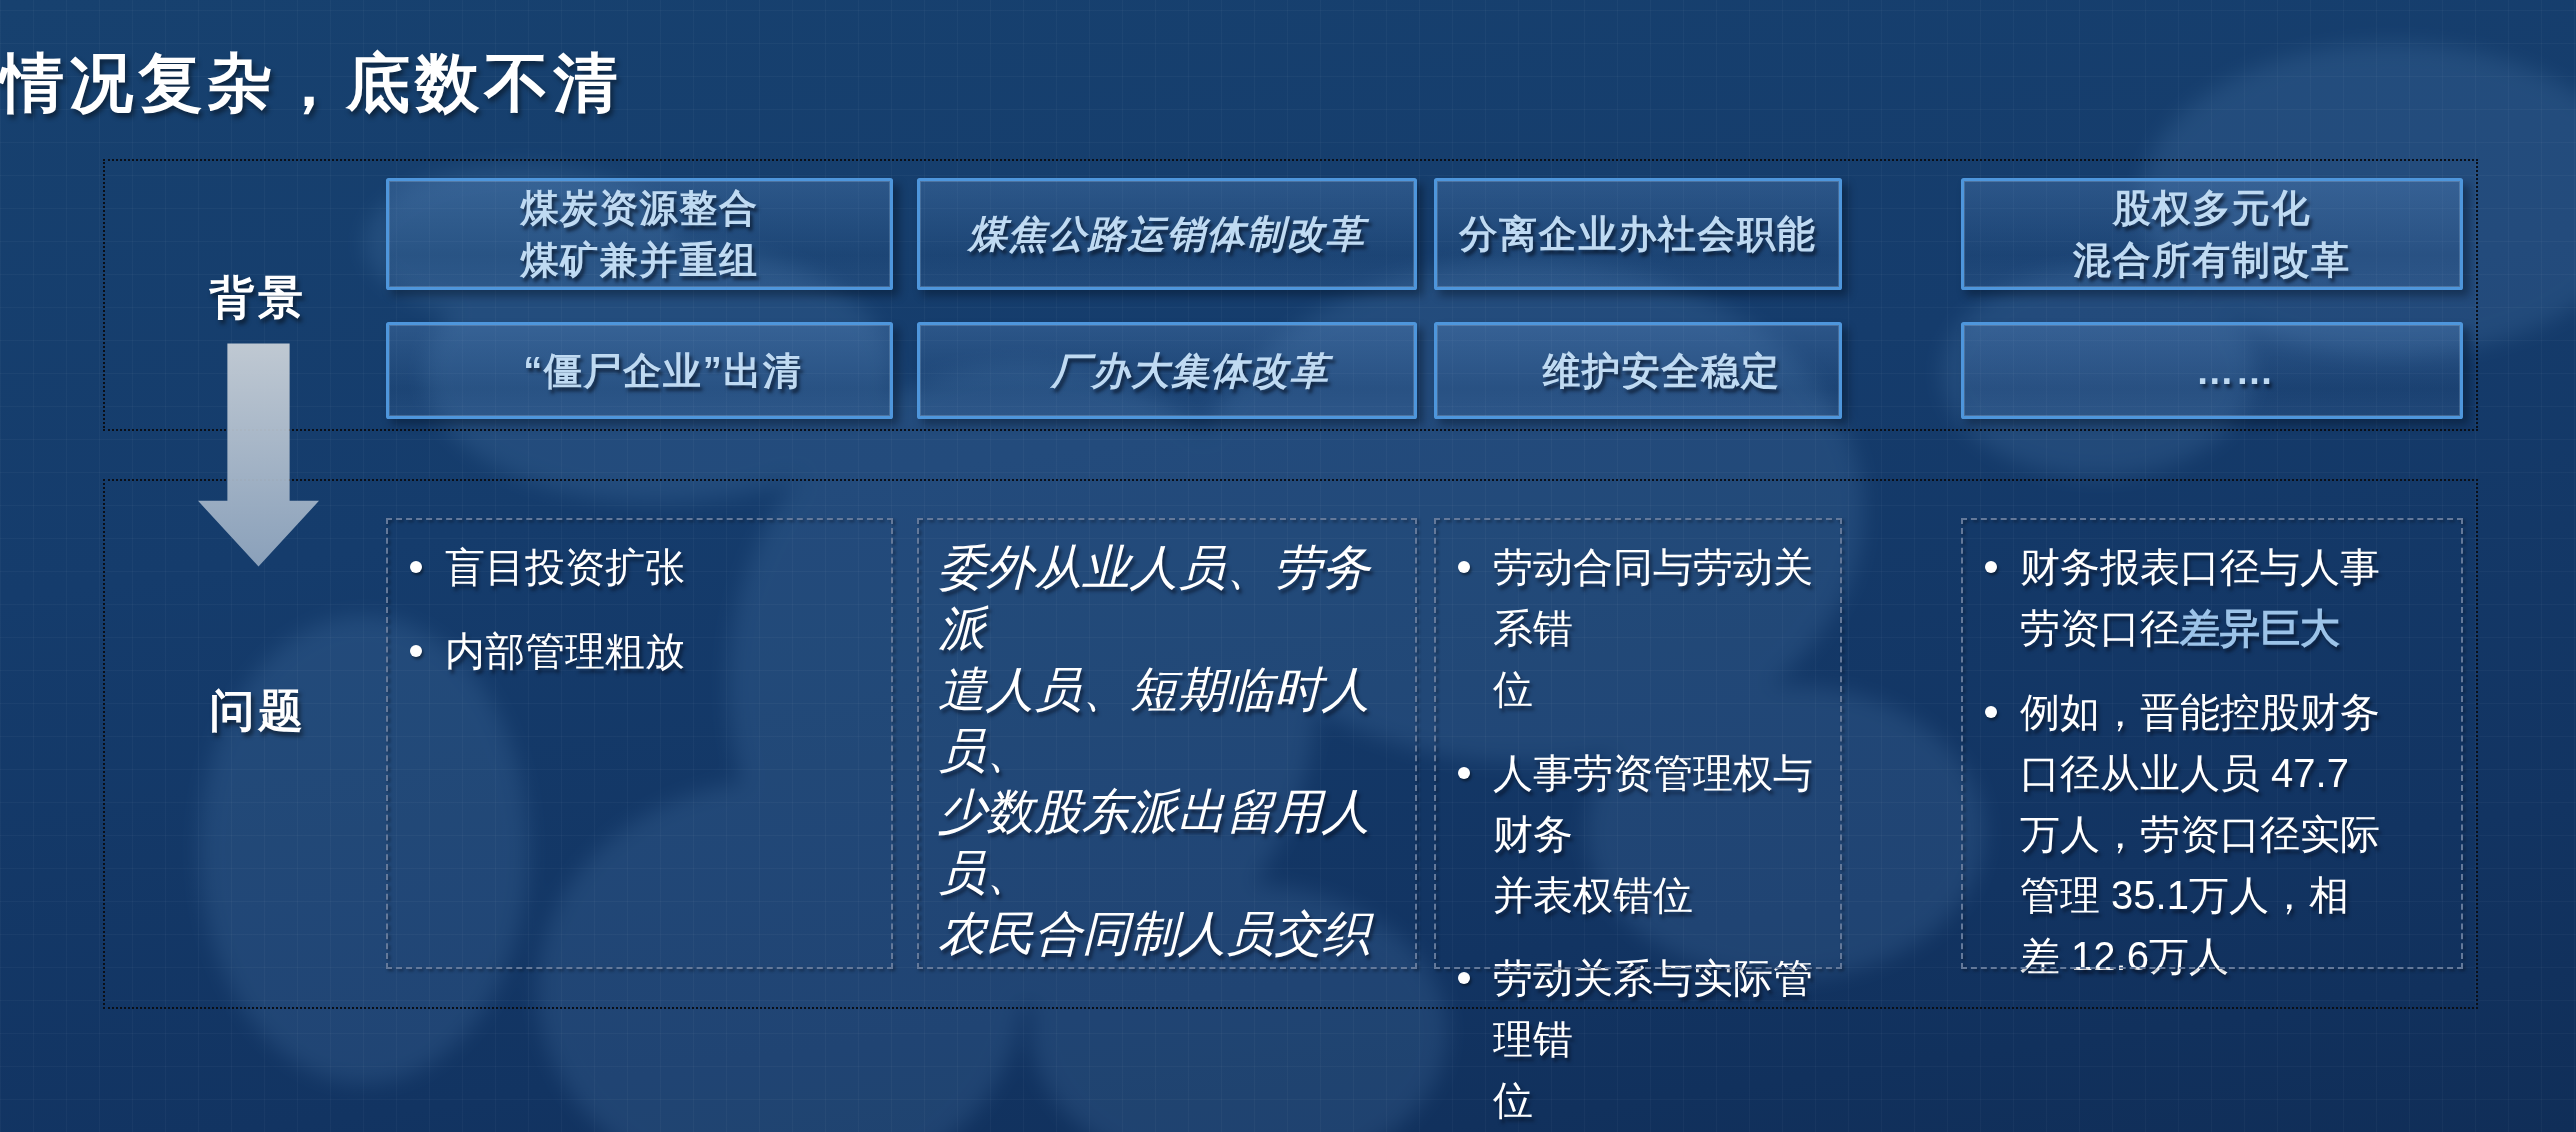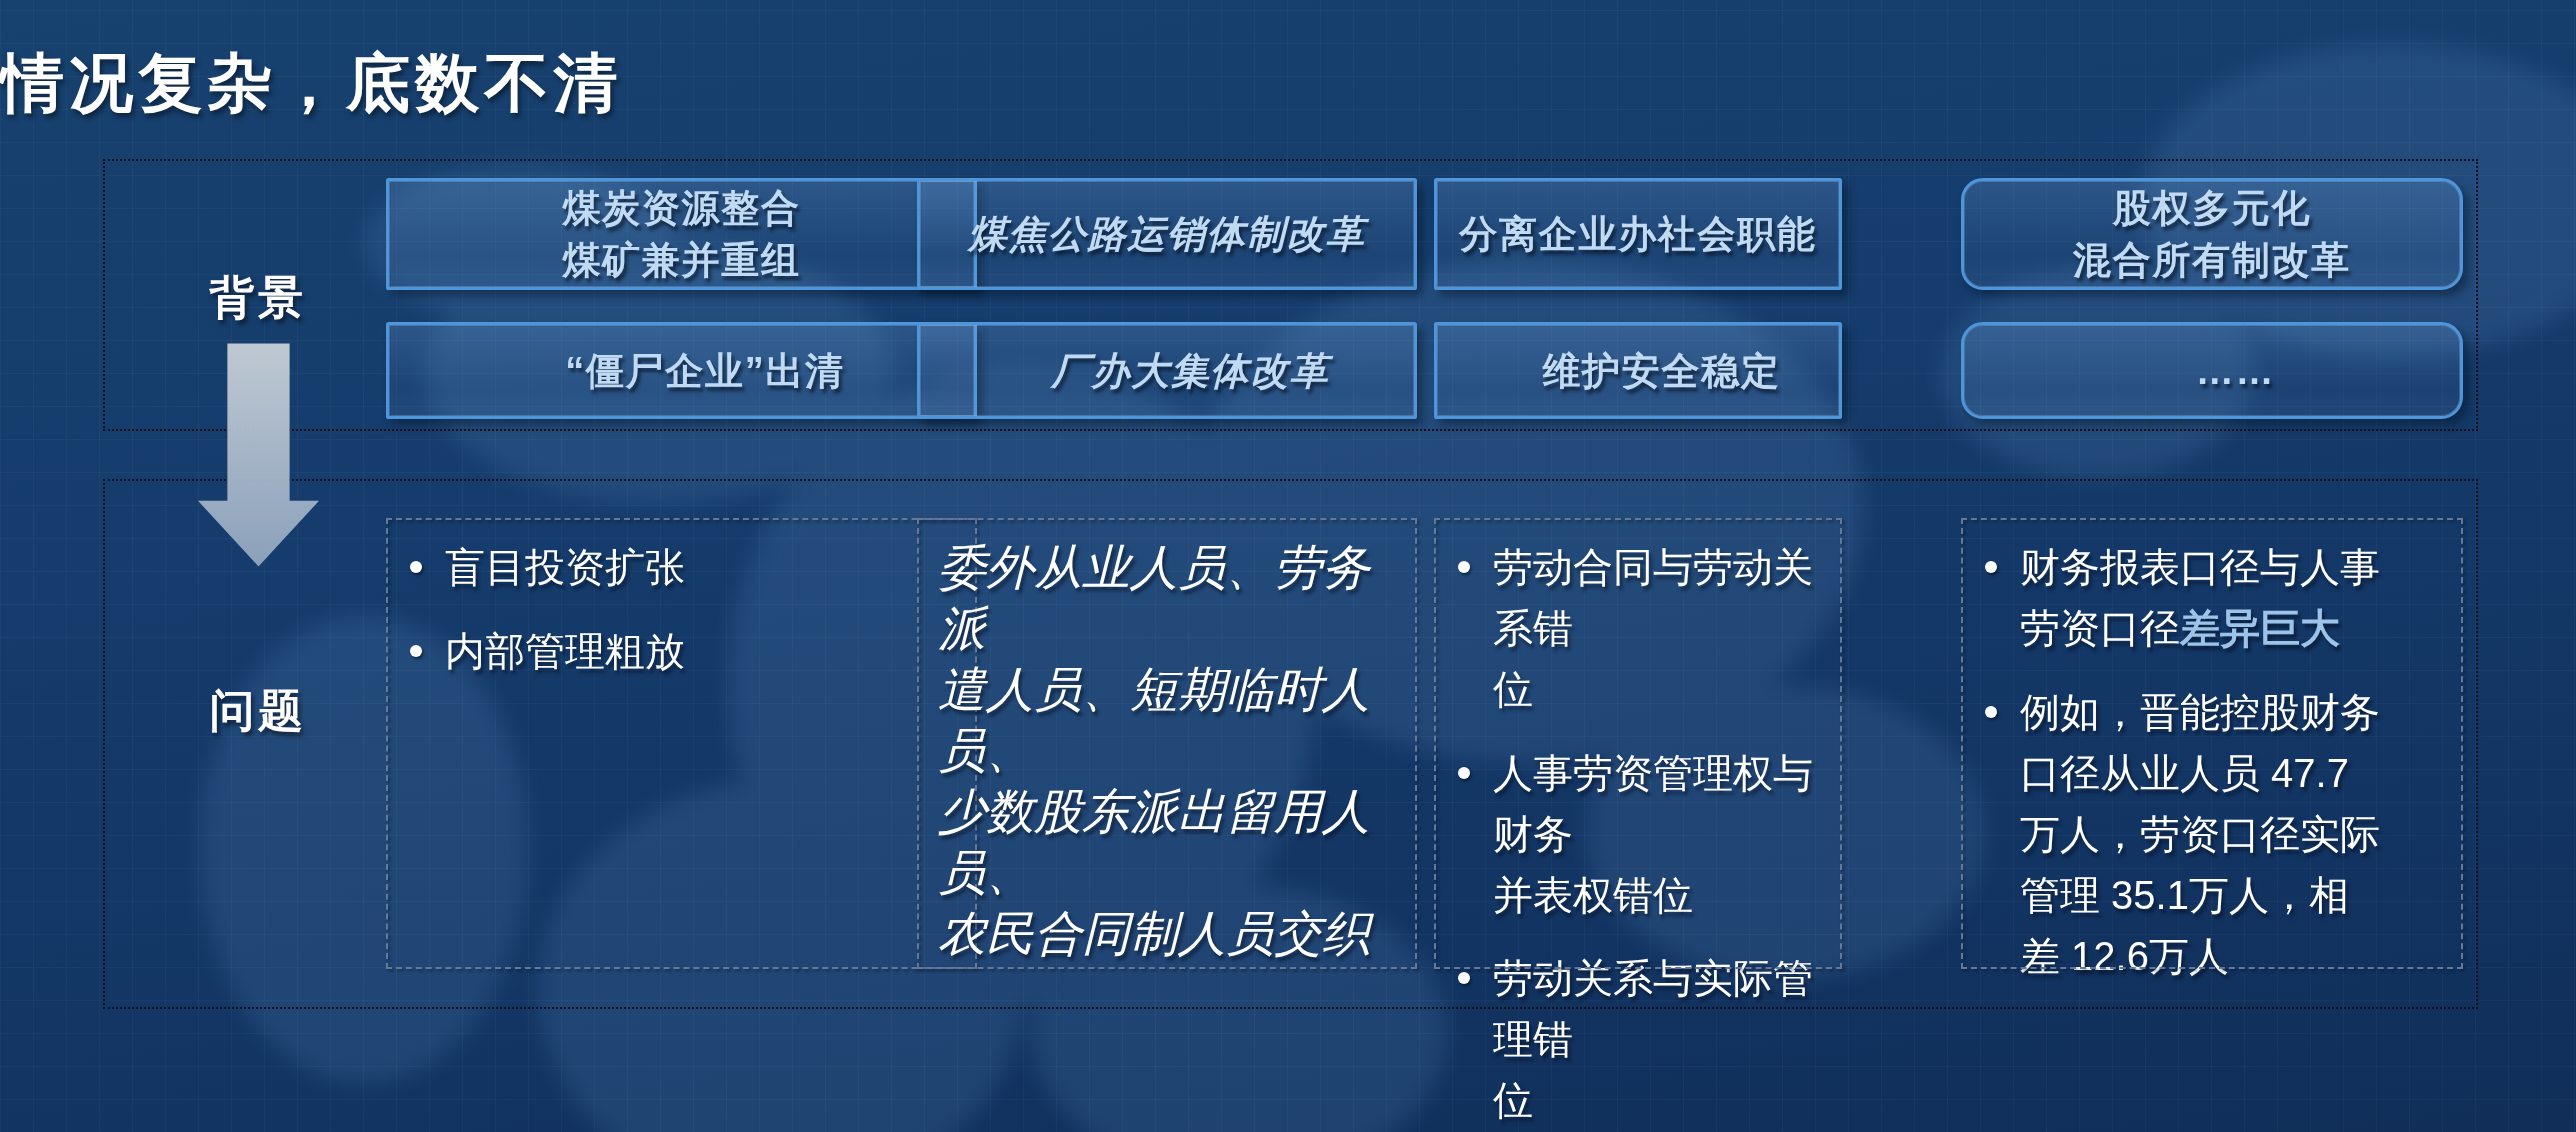--- a/index.html
+++ b/index.html
@@ -46,24 +46,24 @@
     background:linear-gradient(180deg,rgba(115,165,225,.24) 0%,rgba(115,165,225,.07) 70%,rgba(115,165,225,.12) 100%);
     box-shadow:5.2px 6px 8.7px rgba(2,10,24,.38), inset 0 0 0 0.9px rgba(195,225,252,.22);
     display:flex;align-items:center;justify-content:center;
     text-align:center;color:#bfdaf2;font-weight:bold;
     font-size:38px;line-height:52px;white-space:pre-line;
     letter-spacing:1.7px;
     text-shadow:2.6px 3.5px 3.5px rgba(3,10,24,.6);
   }
   .r1{top:178px;height:112px;}
   .r2{top:322px;height:97px;padding-left:47px;}
-  .x1{left:386px;width:591px;}
+  .x1{left:386px;width:507px;}
   .x2{left:917px;width:500px;font-style:italic;}
   .x3{left:1434px;width:408px;}
-  .x4{left:1961px;width:502px;border-radius:22px;}
+  .x4{left:1961px;width:502px;}
 
   .pcol{position:absolute;top:518px;height:451px;box-sizing:border-box;z-index:2;padding-top:19px;}
   .pcol::before{
     content:"";position:absolute;inset:0;pointer-events:none;
     border:2.6px dashed #64799a;
     filter:drop-shadow(2.6px 2.6px 1.7px rgba(4,12,26,.5));
   }
   .bullet-item{display:flex;margin-bottom:22.5px;}
   .bullet-dot{
     flex:0 0 auto;width:12px;height:12px;border-radius:50%;

